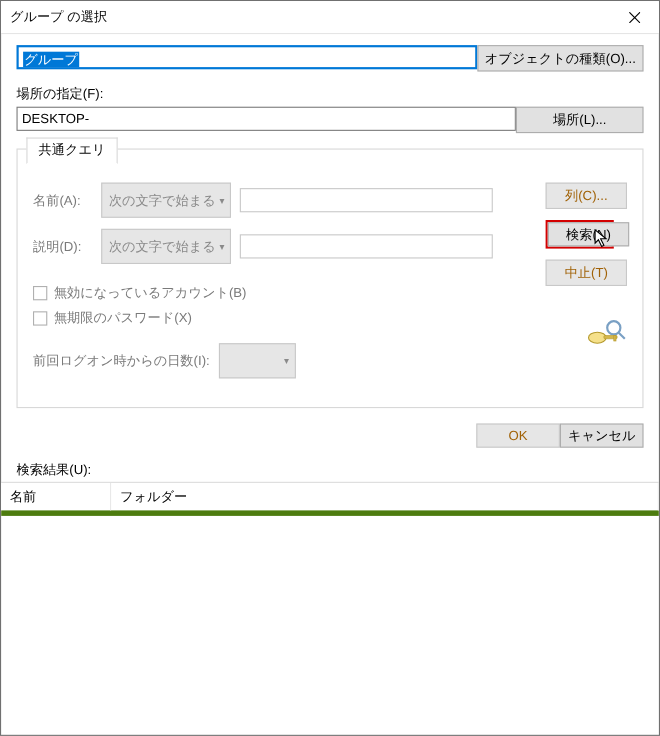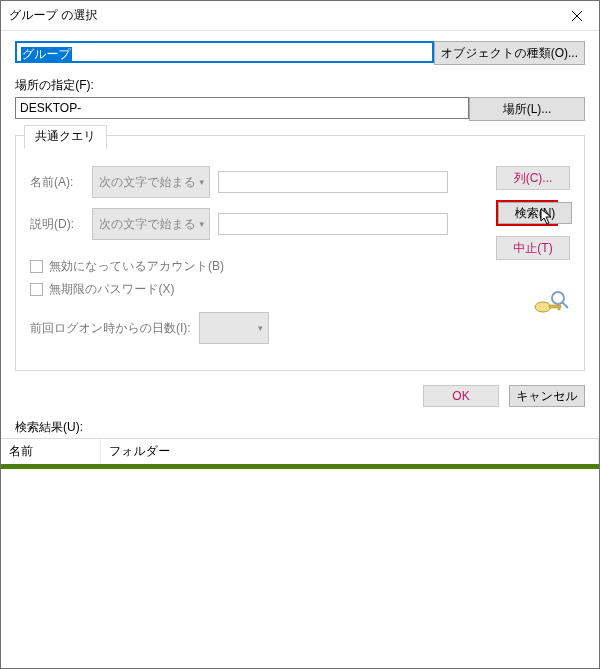--- a/index.html
+++ b/index.html
@@ -79,21 +79,21 @@
     font-size: 12px;
     height: 24px;
     min-width: 116px;
     display: flex;
     align-items: center;
     justify-content: center;
     cursor: default;
     padding: 0 6px;
   }
   .btn.disabled {
-    color: #be185d;
+    color: #a16207;
     border-color: #c8c8c8;
     background: #e6e6e6;
   }
   .highlight-wrap {
     border: 2px solid #d30000;
     padding: 0;
     display: inline-block;
     position: relative;
   }
   .highlight-wrap .btn {
@@ -190,21 +190,21 @@
   .key-icon {
     margin-top: 18px;
     align-self: flex-end;
     width: 40px;
     height: 30px;
   }
 
   .footer-row {
     display: flex;
     justify-content: flex-end;
-    gap: 10px;
+    gap: 0;
     margin-top: 14px;
   }
   .footer-row .btn { min-width: 70px; height: 22px; }
 
   .results-label {
     font-size: 12px;
     margin-top: 6px;
     padding: 0 14px;
   }
   .results {

